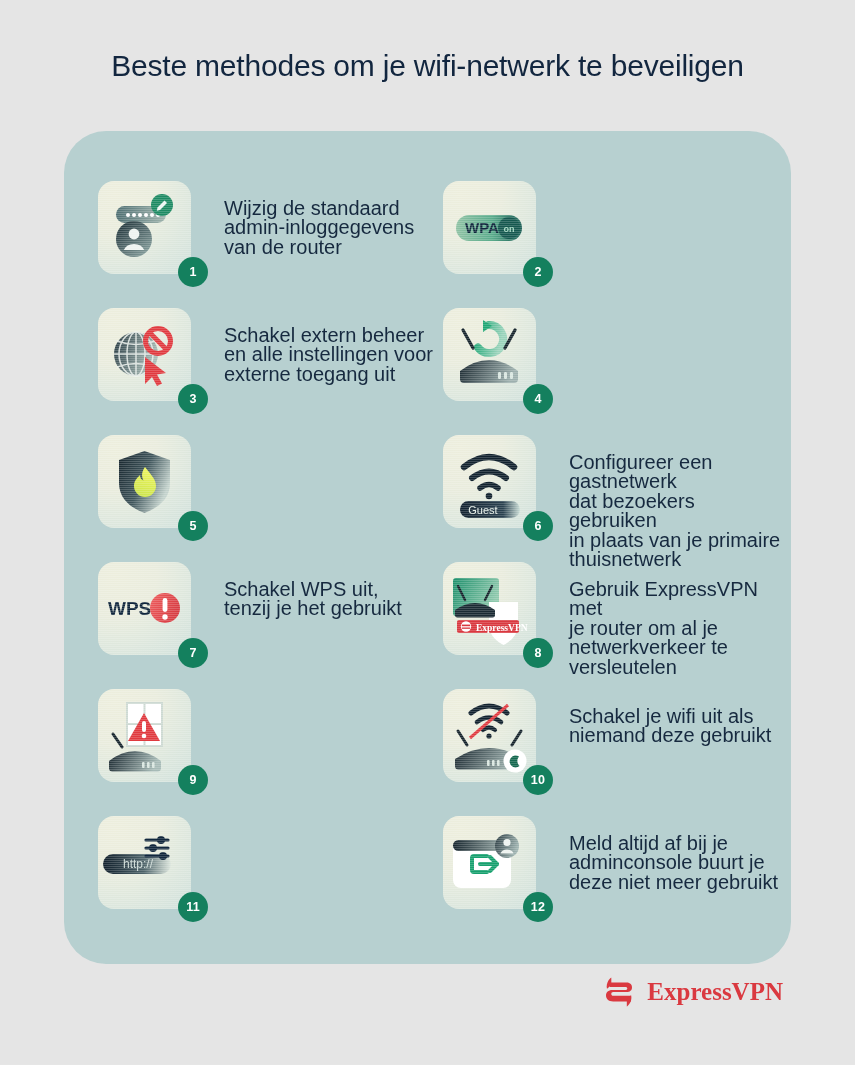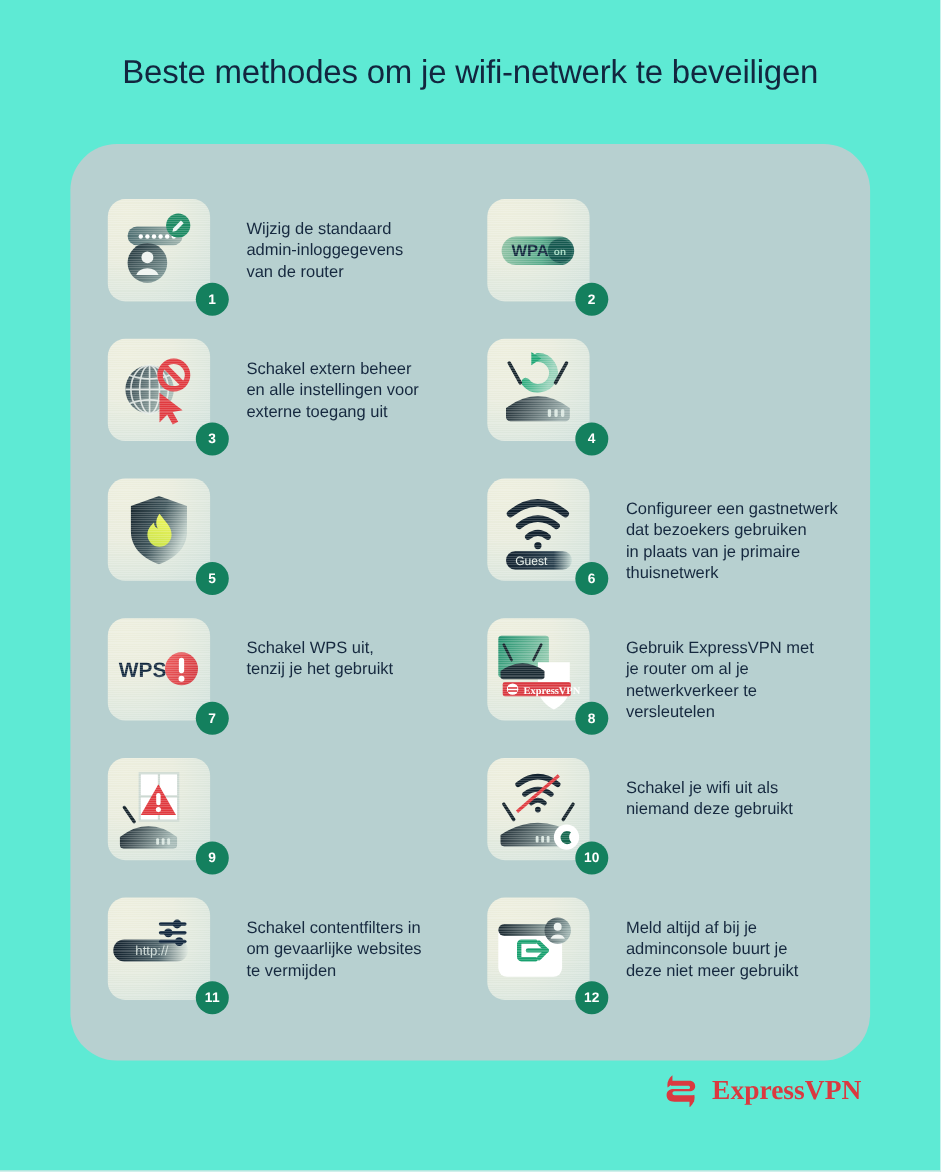--- a/index.html
+++ b/index.html
@@ -10,21 +10,21 @@
   body {
     width: 855px;
     height: 1065px;
     position: relative;
     font-family: "Liberation Sans", sans-serif;
     overflow: hidden;
   }
   .page {
     position: absolute;
     inset: 0;
-    background: #5eead4;
+    background: #e5e5e5;
   }
   .page-title {
     position: absolute;
     top: 49px;
     left: 0;
     width: 855px;
     text-align: center;
     font-size: 30px;
     font-weight: 400;
     letter-spacing: -0.2px;
@@ -91,21 +91,21 @@
     font-weight: 700;
     display: flex;
     align-items: center;
     justify-content: center;
     letter-spacing: 0.2px;
     z-index: 3;
   }
   .item-text {
     margin-left: 33px;
     margin-top: 18px;
-    font-size: 15px;
+    font-size: 20px;
     line-height: 19.4px;
     color: #16293f;
     max-width: 235px;
     white-space: pre-line;
     font-family: "Liberation Sans", sans-serif;
   }
   .logo-row {
     position: absolute;
     right: 72px;
     top: 992px;
@@ -450,23 +450,20 @@
             </g>
             <g fill="#10263c">
               <circle cx="63" cy="24" r="4"></circle>
               <circle cx="55" cy="32" r="4"></circle>
               <circle cx="65" cy="40" r="4"></circle>
             </g>
           </svg>
         </div>
         <div class="badge">11</div>
       </div>
-      <div class="item-text">Schakel contentfilters in
-om gevaarlijke websites
-te vermijden</div>
     </div>
 
     <div class="item">
       <div class="tile-wrap">
         <div class="tile">
           <svg width="93" height="93" viewBox="0 0 93 93">
             <defs>
               <linearGradient id="g12a" x1="0" y1="0" x2="1" y2="0">
                 <stop offset="0" stop-color="#17262e"></stop>
                   <stop offset="1" stop-color="#a9bcb7"></stop>

